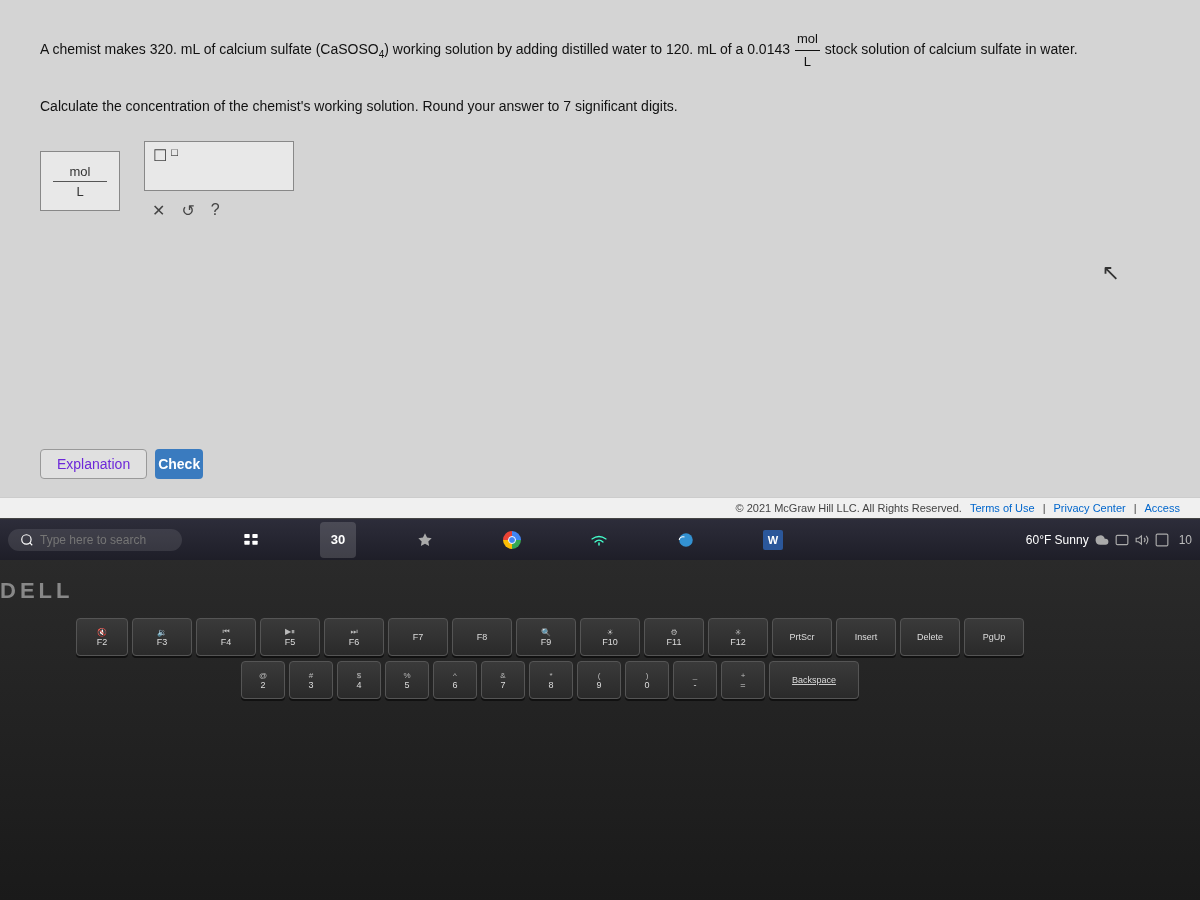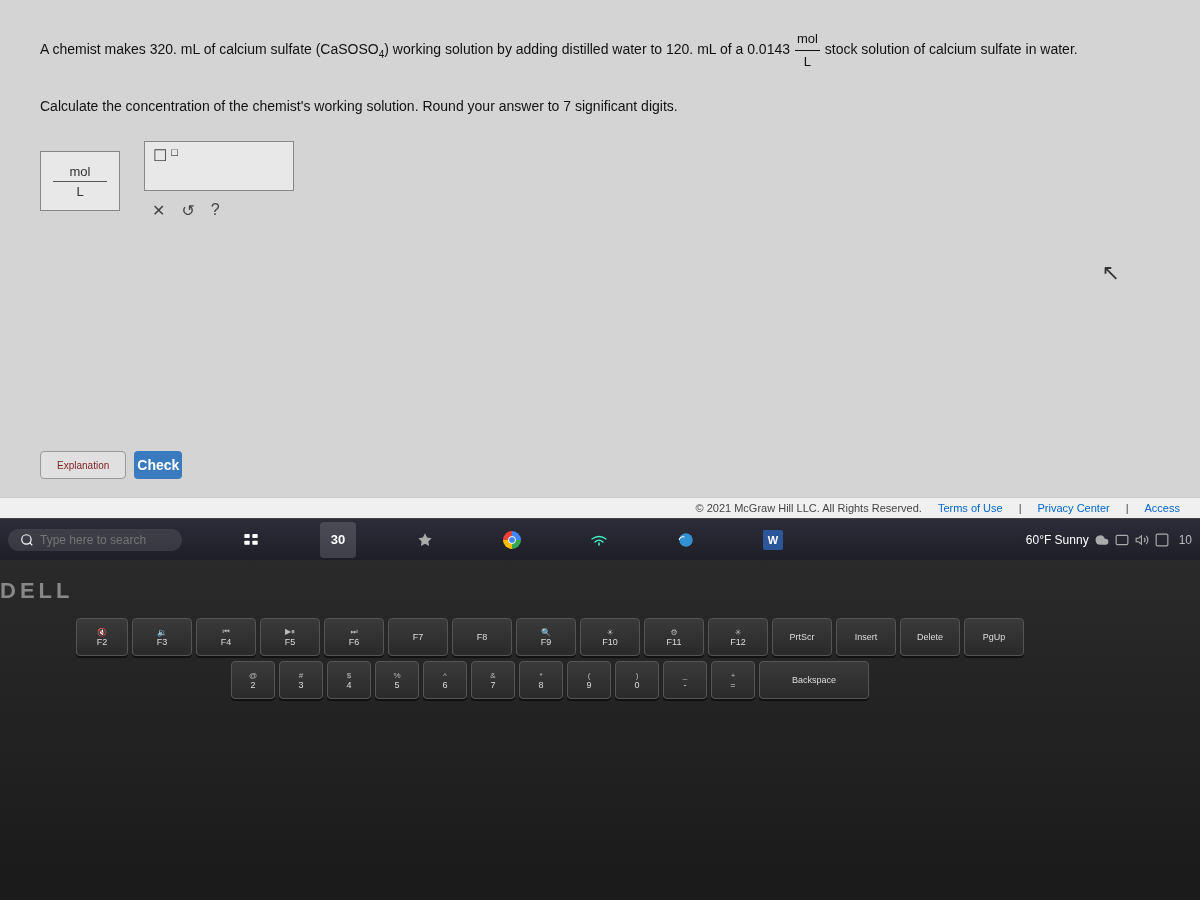--- a/index.html
+++ b/index.html
@@ -138,22 +138,22 @@
       left: 40px;
       display: flex;
       gap: 8px;
     }
 
     .btn-explanation {
       background: #e0e0e0;
       border: 1px solid #999;
       border-radius: 4px;
       padding: 6px 16px;
-      font-size: 10px;
-      color: #7f1d1d;
+      font-size: 14px;
+      color: #6d28d9;
       cursor: pointer;
     }
 
     .btn-check {
       background: #3a7bbf;
       border: none;
       border-radius: 4px;
       padding: 6px 3px;
       font-size: 14px;
       color: white;
@@ -163,21 +163,21 @@
 
     .copyright-bar {
       background: #f0f0f0;
       border-top: 1px solid #ccc;
       padding: 4px 20px;
       font-size: 11px;
       color: #444;
       display: flex;
       align-items: center;
       justify-content: flex-end;
-      gap: 16px;
+      gap: 8px;
     }
 
     .copyright-bar a {
       color: #0066cc;
       text-decoration: none;
       font-size: 11px;
     }
 
     
     .taskbar {
@@ -286,21 +286,21 @@
       color: #bbb;
     }
 
     .key .bottom-label {
       font-size: 9px;
       color: #ddd;
     }
 
     .key-fn { width: 52px; }
     .key-f { width: 60px; }
-    .key-wide { width: 110px; }
+    .key-wide { width: 90px; text-decoration: underline; }
 
     sup {
       font-size: 10px;
       vertical-align: super;
     }
 
     sub {
       font-size: 10px;
       vertical-align: sub;
     }

